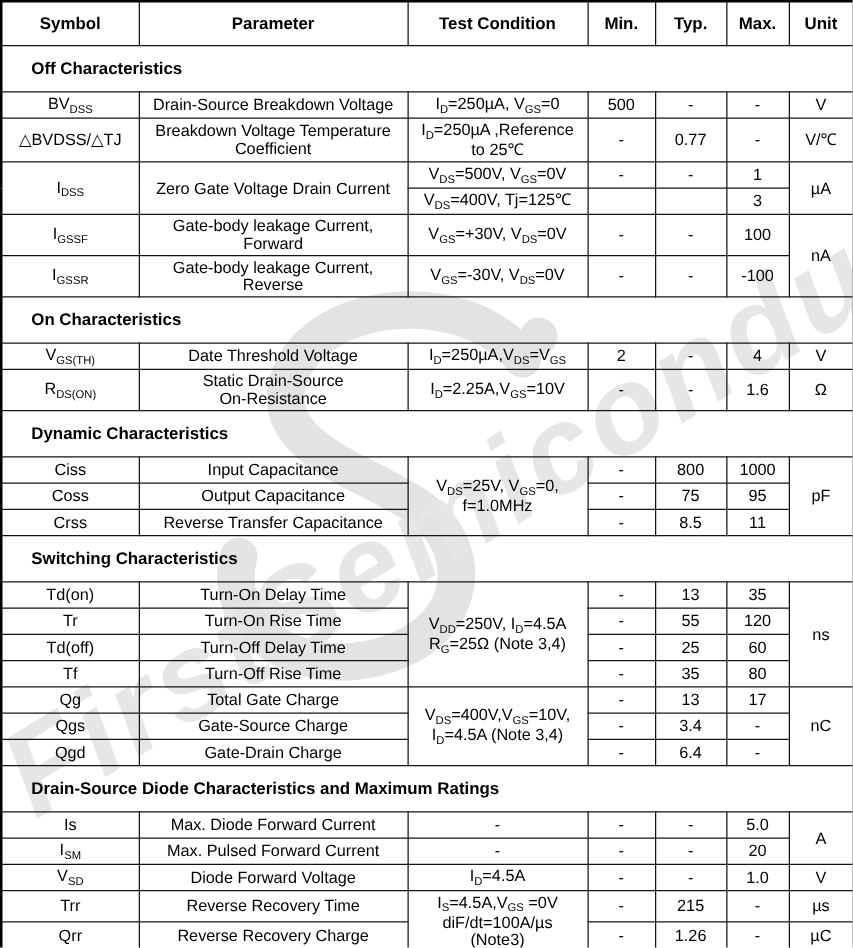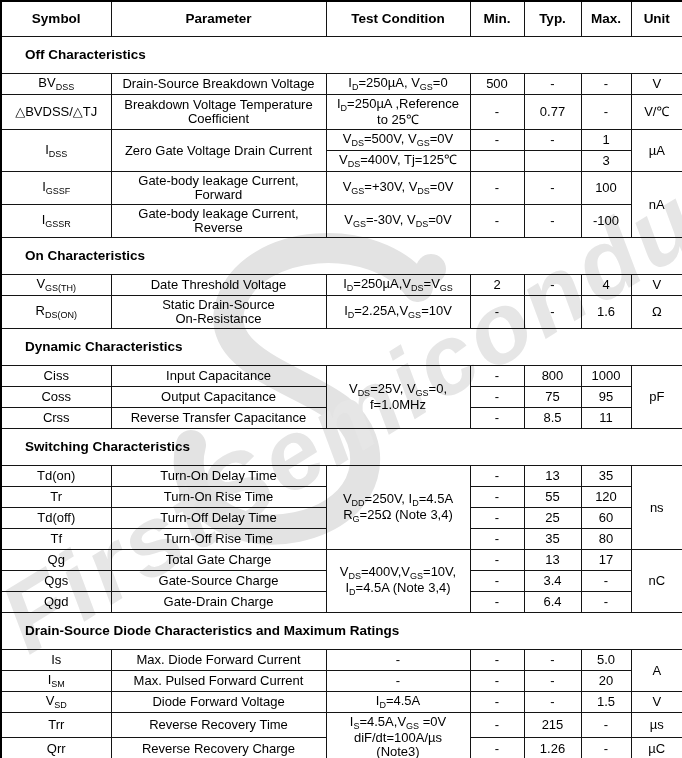--- a/index.html
+++ b/index.html
@@ -298,21 +298,21 @@
           <td class="c3">-</td>
           <td class="c4">-</td>
           <td class="c5">20</td>
         </tr>
         <tr class="data-row">
           <td class="c0">V<sub>SD</sub></td>
           <td class="c1">Diode Forward Voltage</td>
           <td class="c2">I<sub>D</sub>=4.5A</td>
           <td class="c3">-</td>
           <td class="c4">-</td>
-          <td class="c5">1.5</td>
+          <td class="c5">1.0</td>
           <td class="c6">V</td>
         </tr>
         <tr class="data-row">
           <td class="c0">Trr</td>
           <td class="c1">Reverse Recovery Time</td>
           <td class="c2" rowspan="2">I<sub>S</sub>=4.5A,V<sub>GS</sub> =0V<br>diF/dt=100A/µs<br>(Note3)</td>
           <td class="c3">-</td>
           <td class="c4">215</td>
           <td class="c5">-</td>
           <td class="c6">µs</td>

